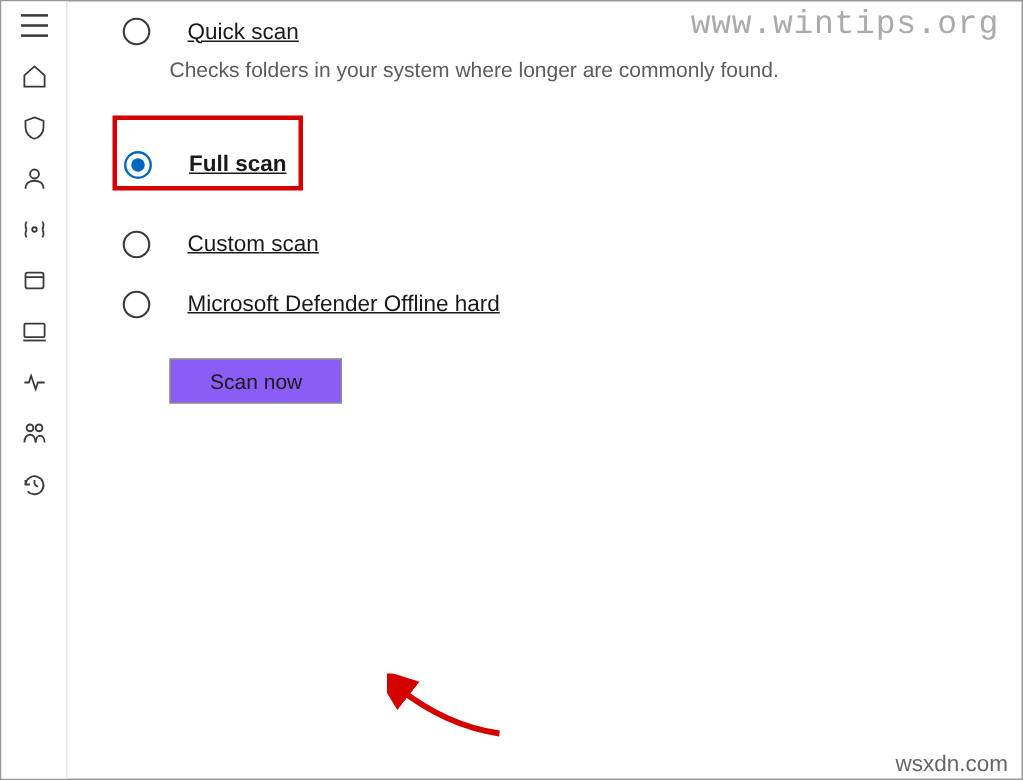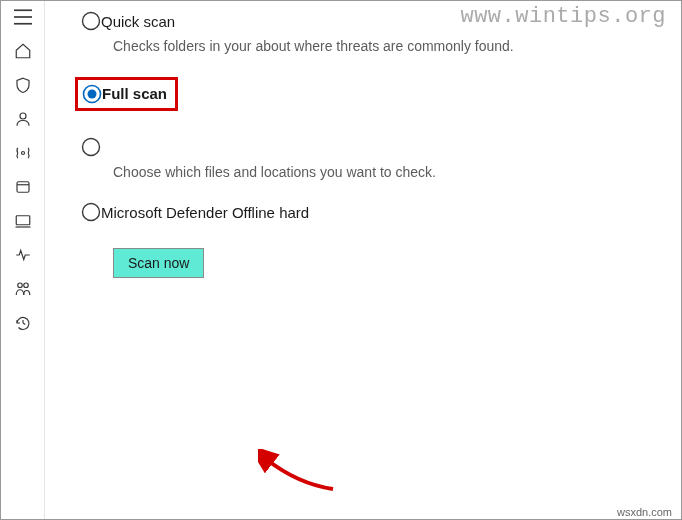--- a/index.html
+++ b/index.html
@@ -38,26 +38,27 @@
     .content {
       flex: 1;
       padding: 10px 36px 16px 36px;
       overflow-y: auto;
       position: relative;
     }
     .opt { margin-bottom: 20px; }
     .opt-head {
       display: flex;
       align-items: center;
-      gap: 0;
+      gap: 24px;
       margin-bottom: 6px;
+      text-decoration: underline;
     }
     .opt-head.boxed {
       border: 3px solid #d40000;
-      padding: 4px 8px 4px 4px;
+      padding: 20px 8px 4px 4px;
       display: inline-flex;
       margin-left: -6px;
     }
     .radio-unsel {
       width: 20px; height: 20px; flex-shrink: 0;
     }
     .radio-unsel svg { width: 20px; height: 20px; }
     .radio-sel {
       width: 20px; height: 20px; flex-shrink: 0;
       display: flex; align-items: center; justify-content: center;
@@ -71,43 +72,43 @@
     .opt-desc {
       font-size: 14px;
       color: #5c5c5c;
       line-height: 1.4;
       margin-left: 32px;
       max-width: 520px;
     }
     .scan-btn {
       margin-left: 32px;
       margin-top: 6px;
-      padding: 6px 14px;
-      background: #5eead4;
+      padding: 6px 26px;
+      background: #8b5cf6;
       border: 1px solid #8a8a8a;
       font-size: 14px;
       color: #1a1a1a;
       cursor: pointer;
       font-family: inherit;
     }
     .watermark {
       position: absolute;
       top: 4px;
       right: 16px;
       font-size: 22px;
       color: rgba(100,100,100,0.55);
       font-family: Liberation Mono, monospace;
       letter-spacing: 0.5px;
       pointer-events: none;
     }
     .attribution {
       position: absolute;
       bottom: 2px;
       right: 10px;
-      font-size: 11px;
+      font-size: 15px;
       color: #666;
       font-family: Arial, sans-serif;
     }
     .arrow-annot {
       position: absolute;
       left: 213px;
       bottom: 26px;
       pointer-events: none;
     }
   </style>
@@ -187,21 +188,21 @@
 
     <div class="opt">
       <div class="opt-head">
         <span class="radio-unsel">
           <svg viewBox="0 0 20 20">
               <circle cx="10" cy="10" r="8.5" fill="none" stroke="#3a3a3a" stroke-width="1.4"></circle>
             </svg>
         </span>
         <span class="opt-label">Quick scan</span>
       </div>
-      <div class="opt-desc">Checks folders in your about where threats are commonly found.</div>
+      <div class="opt-desc">Checks folders in your system where longer are commonly found.</div>
     </div>
 
     <div class="opt">
       <div class="opt-head boxed">
         <span class="radio-sel">
           <svg viewBox="0 0 20 20">
               <circle cx="10" cy="10" r="8.5" fill="none" stroke="#0067c0" stroke-width="1.6"></circle>
               <circle cx="10" cy="10" r="4.5" fill="#0067c0"></circle>
             </svg>
         </span>
@@ -209,22 +210,22 @@
       </div>
     </div>
 
     <div class="opt">
       <div class="opt-head">
         <span class="radio-unsel">
           <svg viewBox="0 0 20 20">
               <circle cx="10" cy="10" r="8.5" fill="none" stroke="#3a3a3a" stroke-width="1.4"></circle>
             </svg>
         </span>
-      </div>
-      <div class="opt-desc">Choose which files and locations you want to check.</div>
+        <span class="opt-label">Custom scan</span>
+      </div>
     </div>
 
     <div class="opt">
       <div class="opt-head">
         <span class="radio-unsel">
           <svg viewBox="0 0 20 20">
               <circle cx="10" cy="10" r="8.5" fill="none" stroke="#3a3a3a" stroke-width="1.4"></circle>
             </svg>
         </span>
         <span class="opt-label">Microsoft Defender Offline hard</span>

